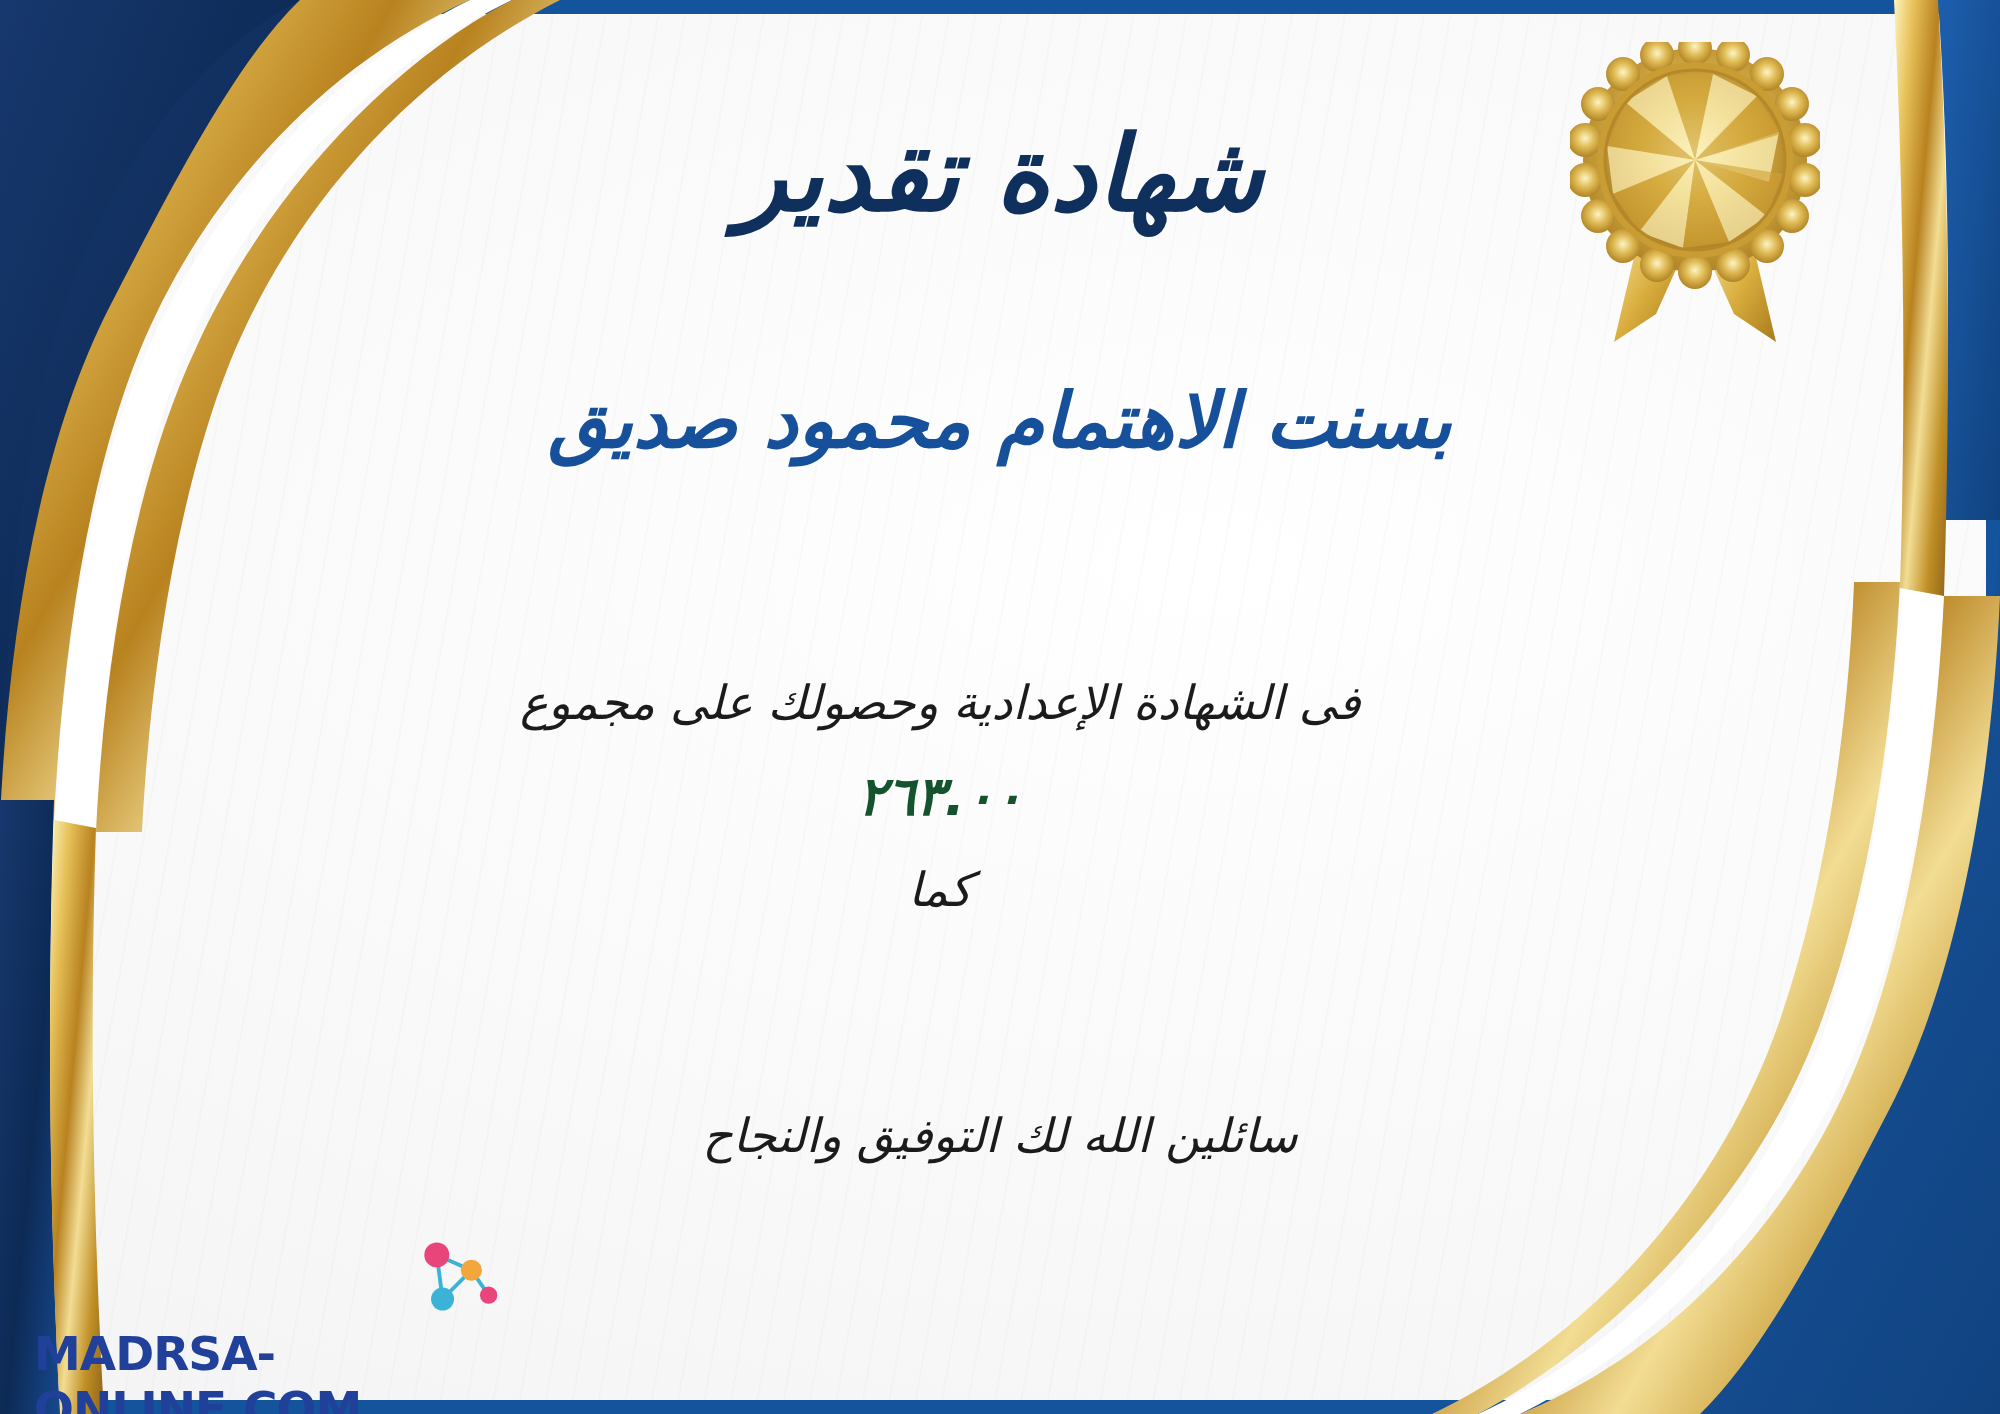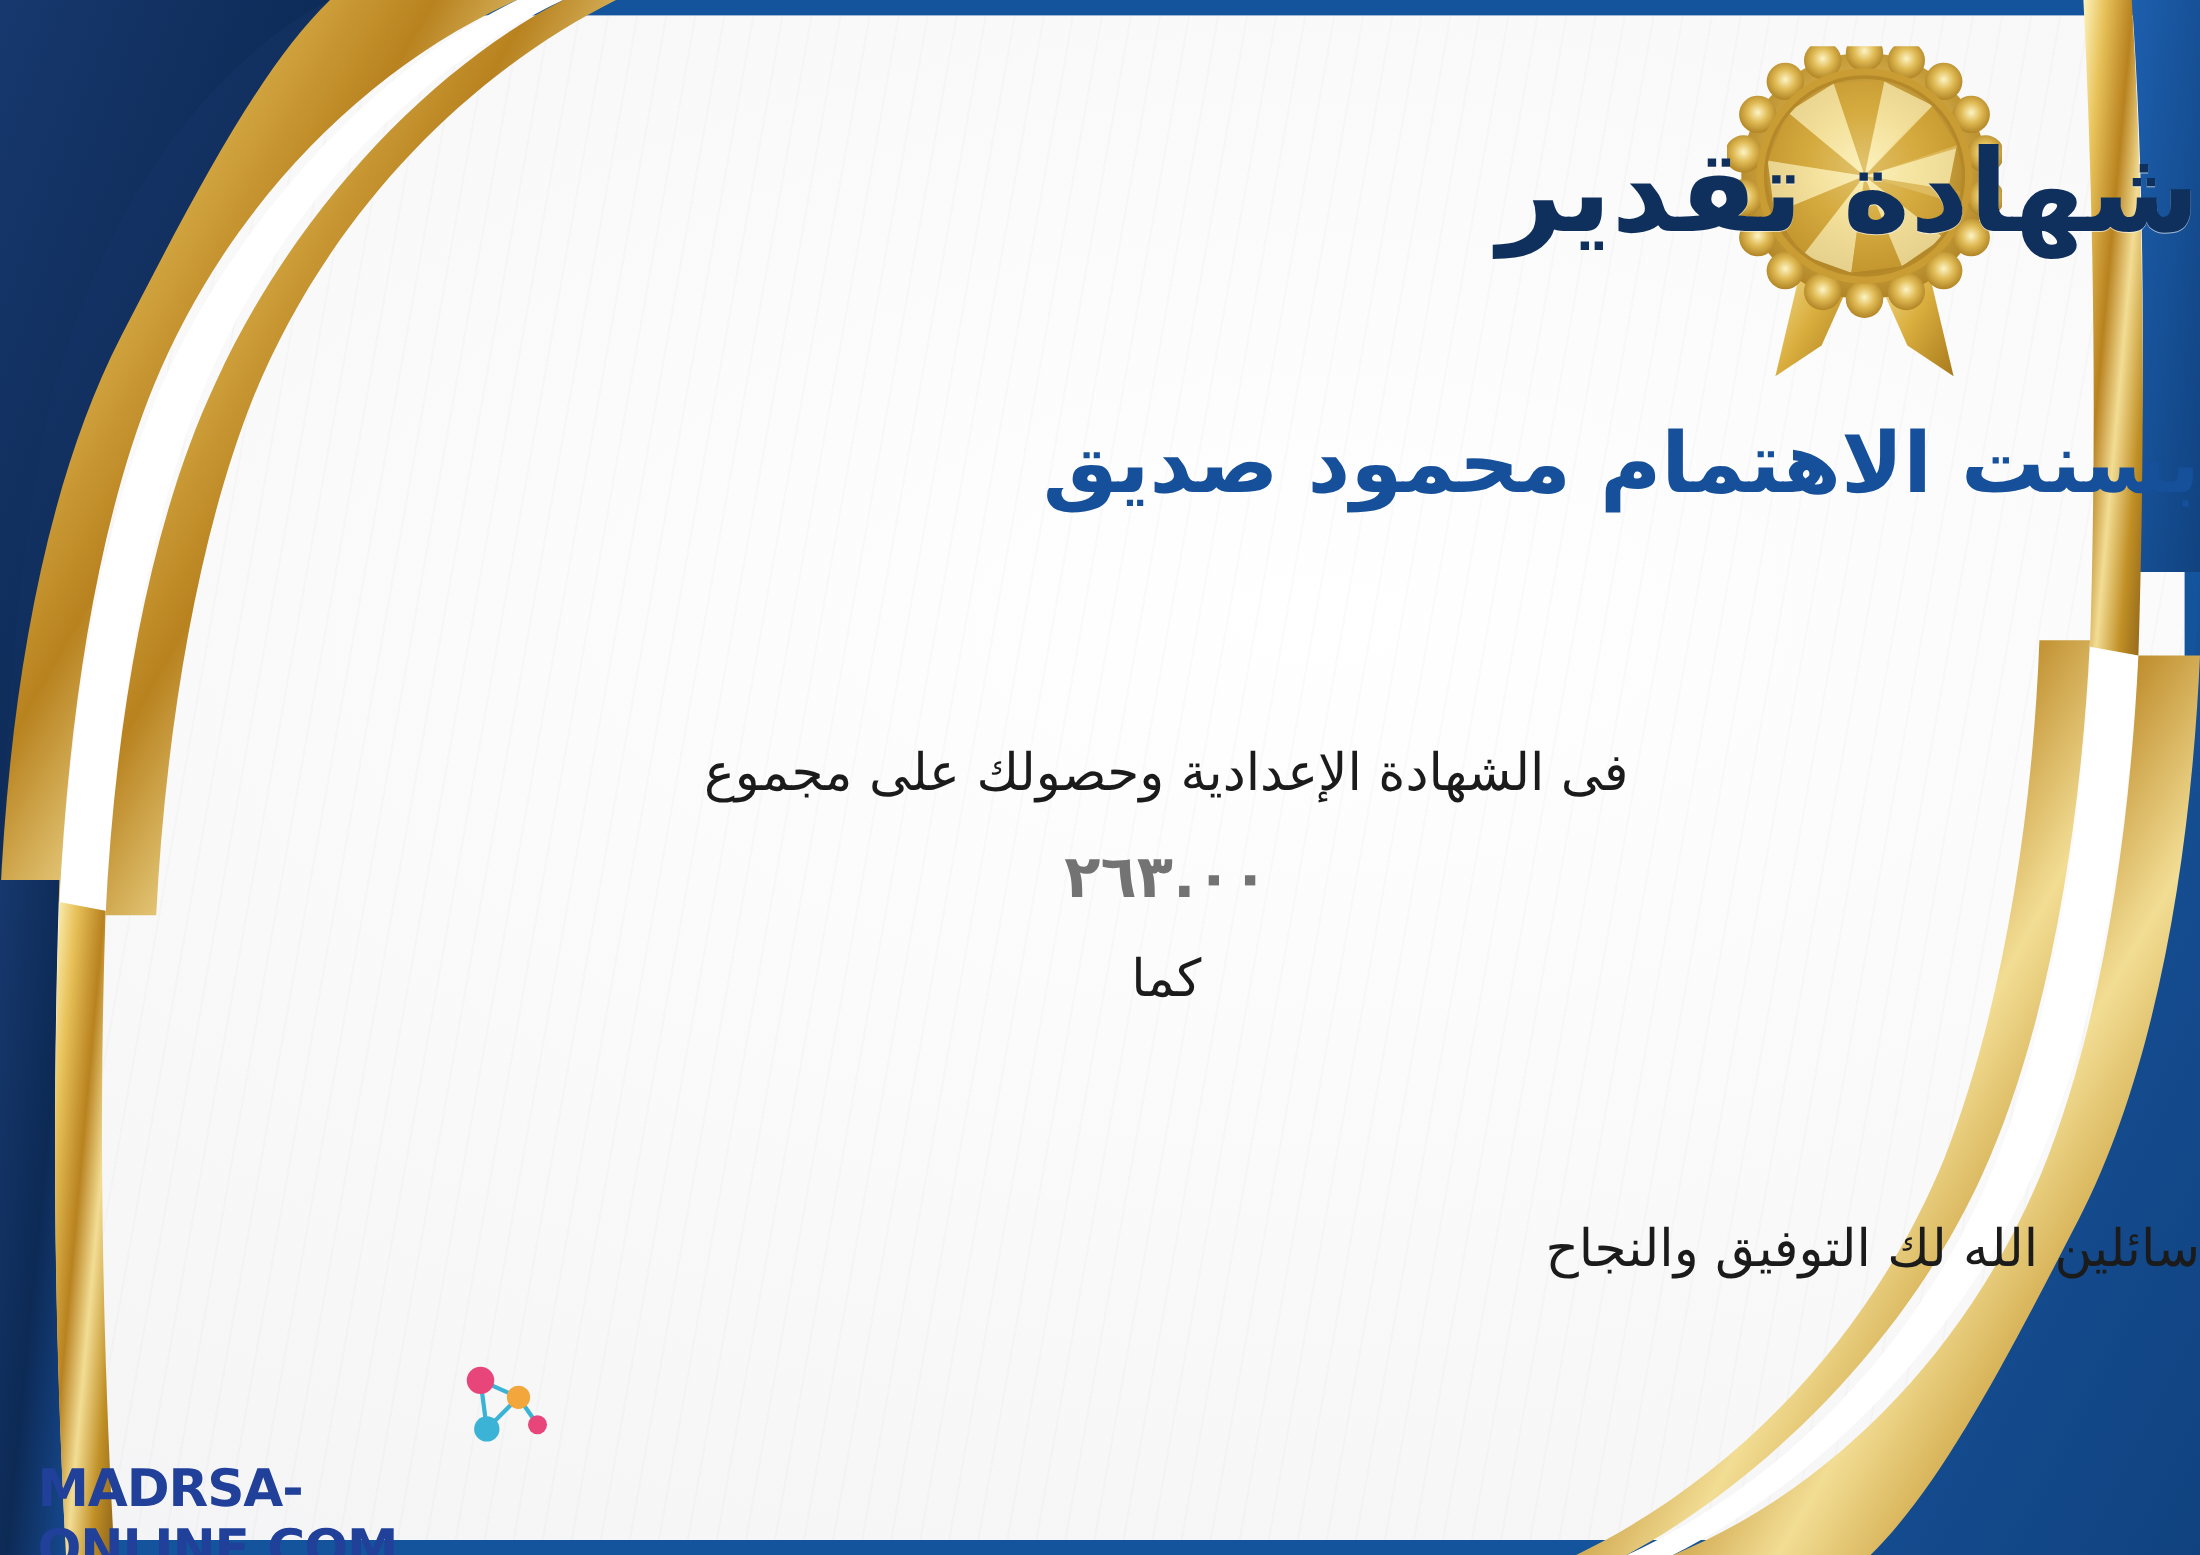--- a/index.html
+++ b/index.html
@@ -60,23 +60,24 @@
     height: 1414px;
     pointer-events: none;
   }
 
   
   .content {
     position: absolute;
     inset: 0;
     display: flex;
     flex-direction: column;
-    align-items: flex-start;
+    align-items: center;
     text-align: center;
     direction: rtl;
+    font-style: italic;
   }
 
   .title {
     margin-top: 120px;
     font-size: 104px;
     font-weight: bold;
     color: #0f2f5c;
     letter-spacing: 1px;
     line-height: 1.05;
     text-shadow: 0 1px 0 rgba(255,255,255,0.6);
@@ -96,21 +97,21 @@
     font-size: 47px;
     color: #1b1b1b;
     line-height: 1.85;
     font-weight: 500;
   }
   .body-line {
     display: block;
     white-space: pre-wrap;
   }
   .grade {
-    color: #737373;
+    color: #14532d;
     font-weight: bold;
     font-size: 54px;
     letter-spacing: 2px;
     padding: 0 22px;
   }
 
   .closing {
     margin-top: 88px;
     font-size: 47px;
     color: #1b1b1b;

